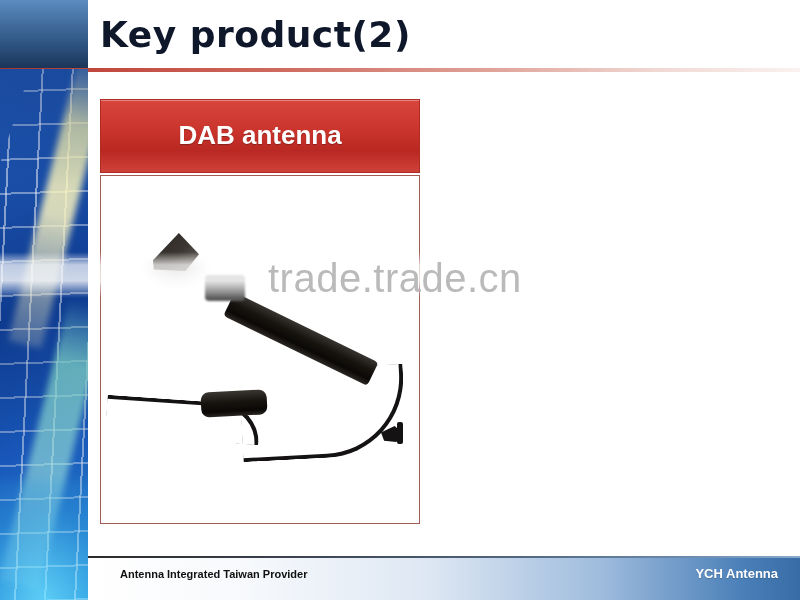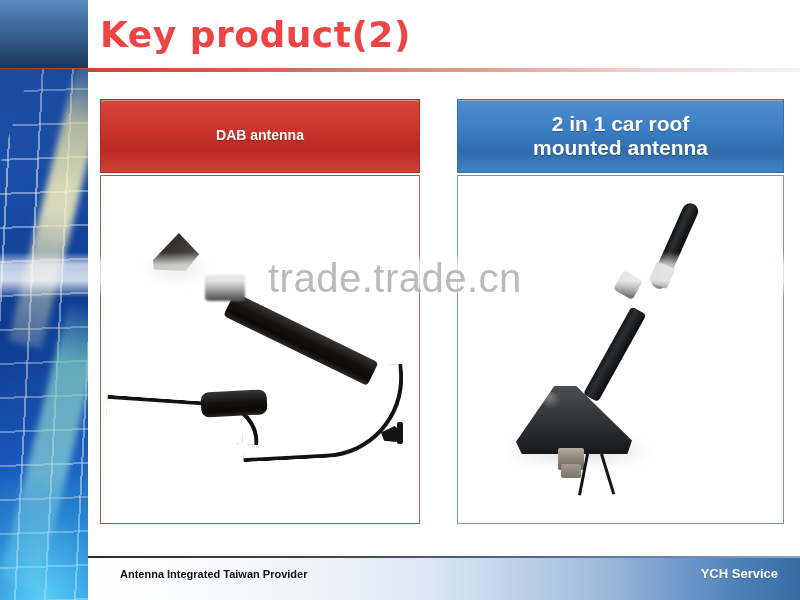--- a/index.html
+++ b/index.html
@@ -34,21 +34,21 @@
     width: 800px; height: 4px;
     background: linear-gradient(90deg, #a8342b 0%, #c0453a 10%, #cf6a5e 35%, #e0a49b 62%, #f0d8d3 82%, #faf2f0 100%);
   }
 
   
   .slide-title {
     position: absolute;
     left: 100px; top: 14px;
     font-size: 36px;
     font-weight: bold;
-    color: #ef4444;
+    color: #0f172a;
     letter-spacing: 0.5px;
     font-family: "DejaVu Sans", sans-serif;
     white-space: nowrap;
   }
 
   
   .side-panel {
     position: absolute;
     left: 0; top: 69px;
     width: 88px; height: 531px;
@@ -123,21 +123,21 @@
     background: #ffffff;
     overflow: hidden;
   }
 
   
   #card-dab {
     left: 100px; top: 99px; width: 320px; height: 425px;
   }
   #card-dab .card-header {
     height: 74px;
-    font-size: 14px;
+    font-size: 26px;
     background: linear-gradient(180deg, #d8453c 0%, #c9332b 45%, #b92822 70%, #cf423a 100%);
     border: 1px solid #b02b23;
     box-shadow: inset 0 1px 0 rgba(255,255,255,0.35);
   }
   #card-dab .card-body {
     top: 76px; height: 349px;
     border: 1px solid #a05b52;
   }
 
   
@@ -405,45 +405,22 @@
         <div class="dab-blade-cap"></div>
         <div class="dab-cable-a"></div>
         <div class="dab-cable-b"></div>
         <div class="dab-ferrite"></div>
         <div class="dab-connector"></div>
         <div class="dab-connector-tail"></div>
       </div>
     </div>
   </div>
 
-  <div class="card" id="card-2in1">
-    <div class="card-header">
-      <div>
-        <div>2 in 1 car roof</div>
-        <div>mounted antenna</div>
-      </div>
-    </div>
-    <div class="card-body">
-      <div class="roof-art">
-        <div class="roof-shadow"></div>
-        <div class="roof-base"></div>
-        <div class="roof-base-hi"></div>
-        <div class="roof-mast-lower"></div>
-        <div class="roof-collar-lower"></div>
-        <div class="roof-mast-upper"></div>
-        <div class="roof-collar-upper"></div>
-        <div class="roof-nut"></div>
-        <div class="roof-nut2"></div>
-        <div class="roof-leg-l"></div>
-        <div class="roof-leg-r"></div>
-      </div>
-    </div>
-  </div>
 
   <div class="haze-band"></div>
   <div class="watermark">trade.trade.cn</div>
 
   <div class="footer-band"></div>
   <div class="footer-rule"></div>
   <div class="footer-left">Antenna Integrated  Taiwan Provider</div>
-  <div class="footer-right">YCH Service</div>
+  <div class="footer-right">YCH Antenna</div>
 
 </div>
 
 </body></html>

